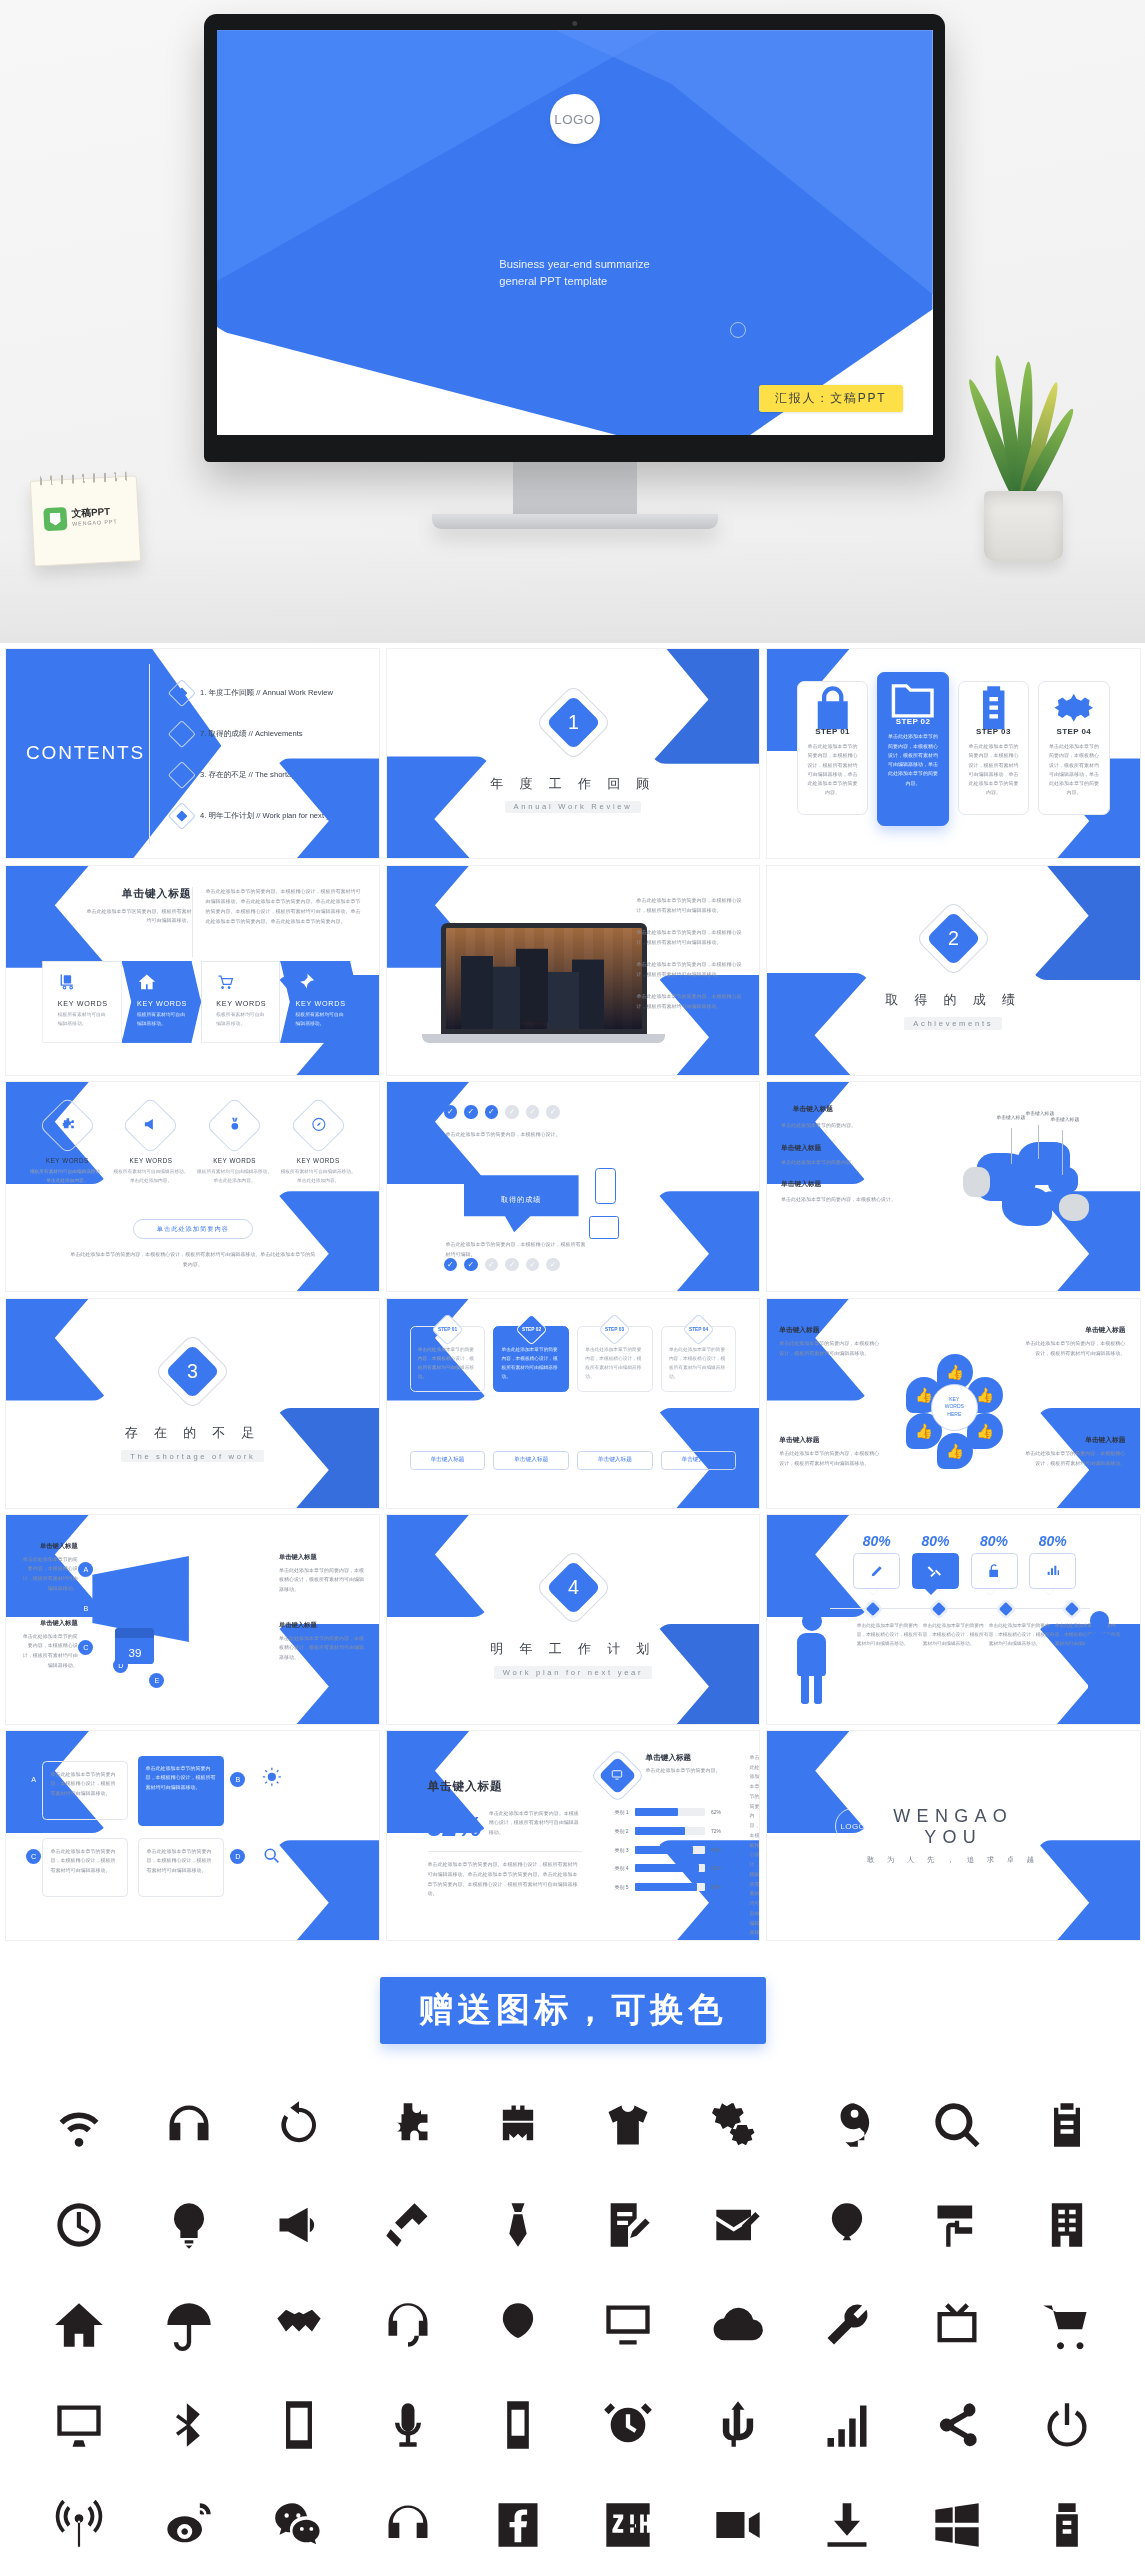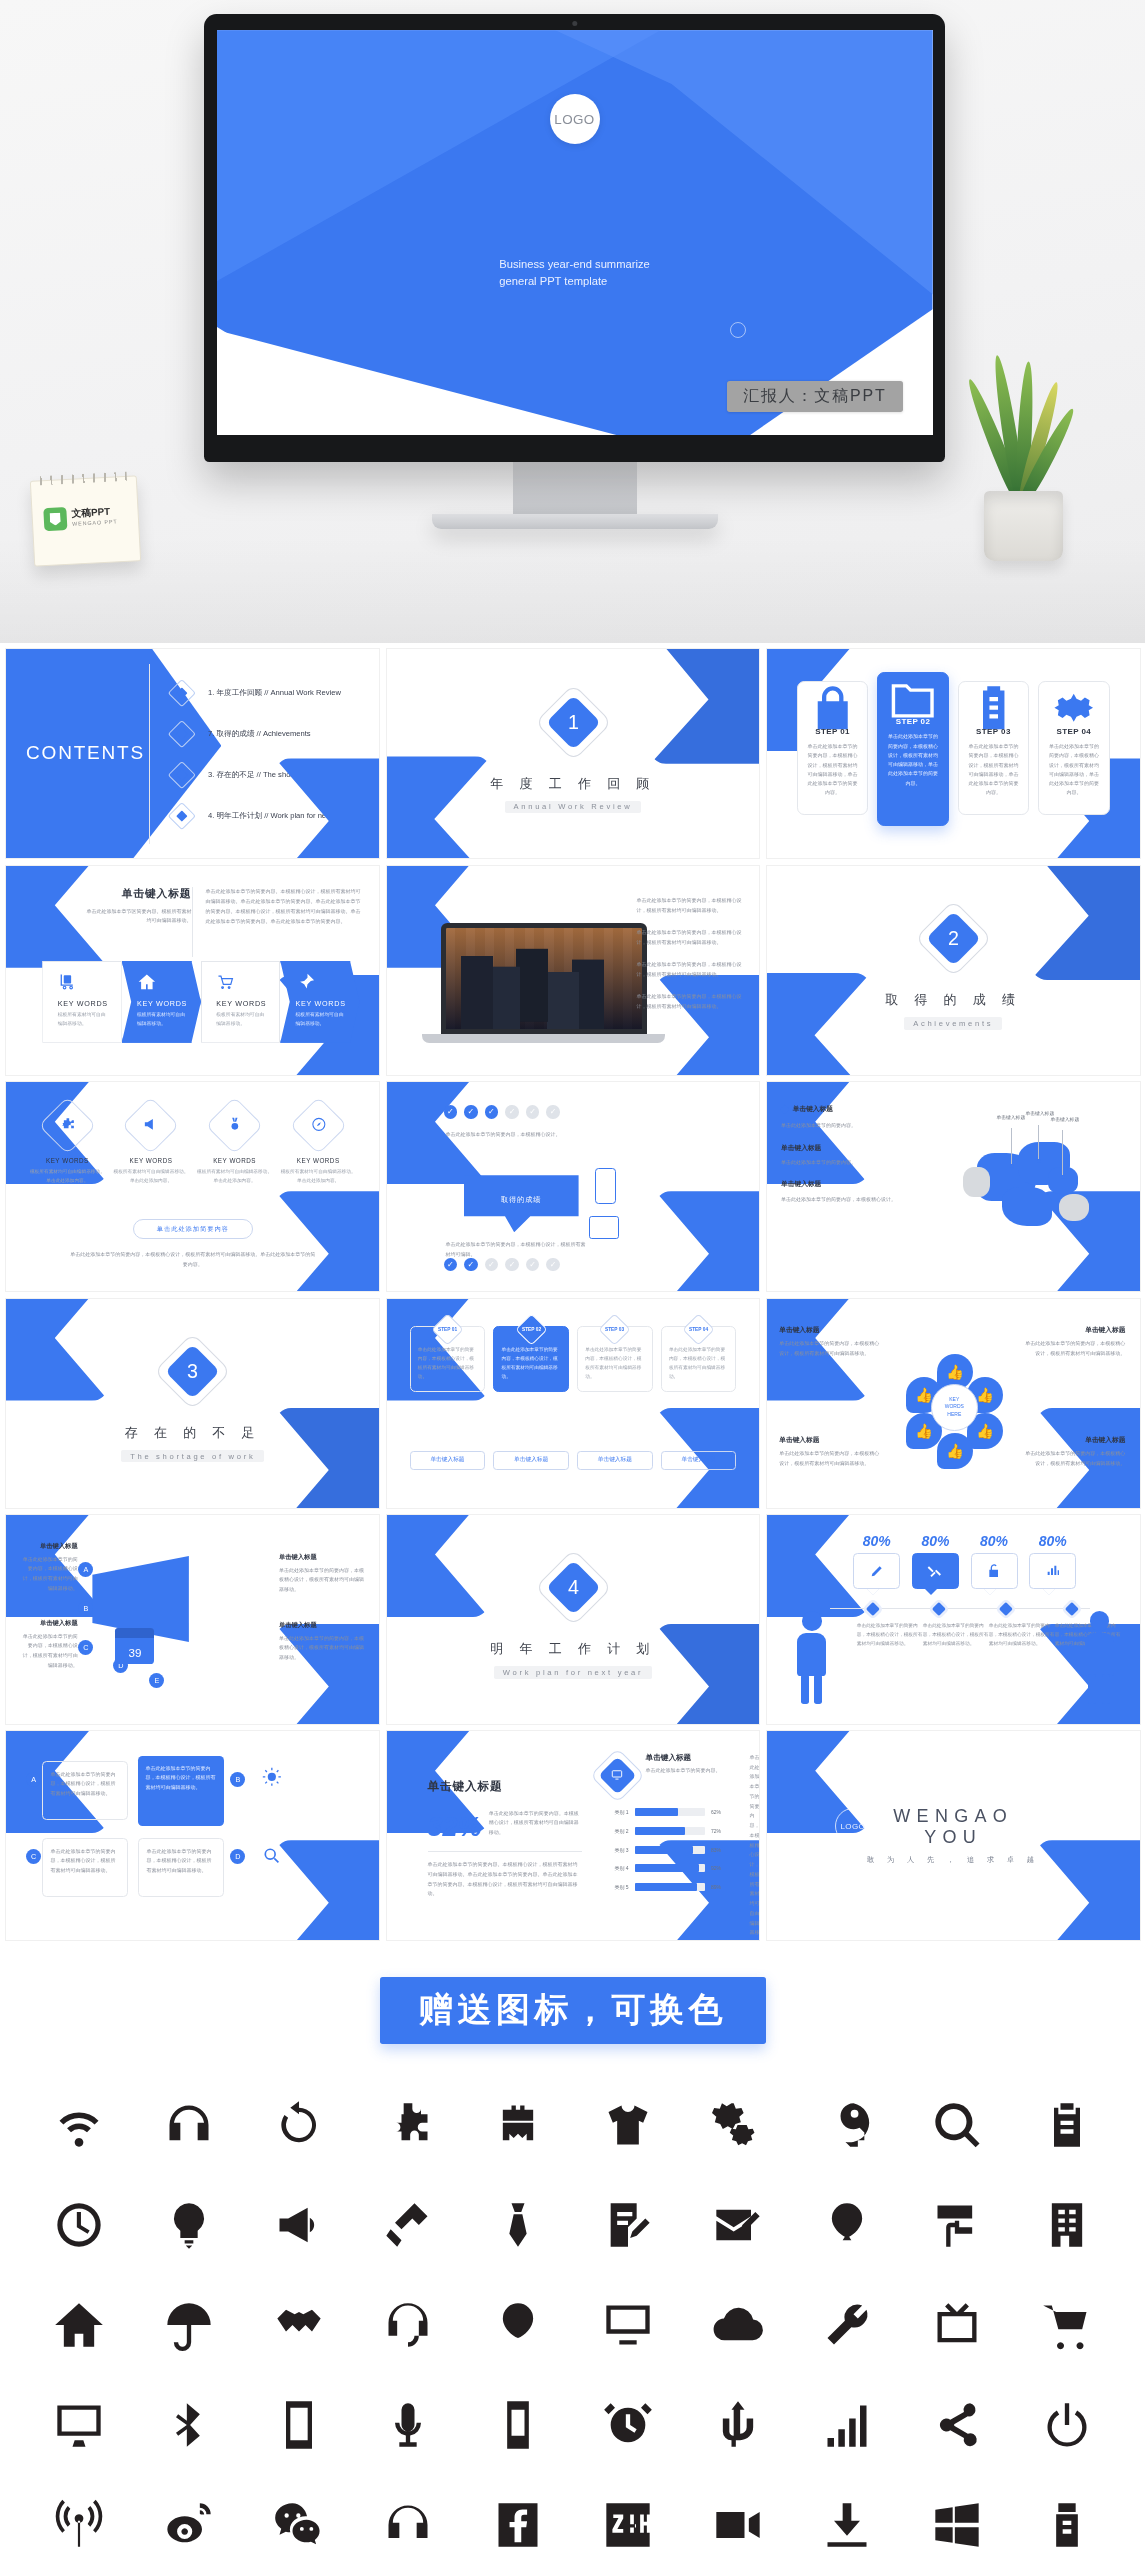--- a/index.html
+++ b/index.html
@@ -80,21 +80,21 @@
     text-shadow:0 1.8px 5.4px rgba(20,50,120,.35);
     white-space:nowrap;
   }
   .st-sub{
     position:absolute; left:50%; top:226px; transform:translateX(-50%);
     text-align:left; color:#eaf0ff; font-size:11.2px; line-height:1.5;
     white-space:nowrap;
   }
   .st-presenter{
     position:absolute; right:30px; bottom:23px;
-    background:#a3a3a3; color:#3a3d42; font-size:16px; letter-spacing:1.8px;
+    background:#fde047; color:#3a3d42; font-size:12px; letter-spacing:1.8px;
     padding:5.4px 16px; border-radius:2.7px;
     box-shadow:0 0.9px 2.7px rgba(0,0,0,.12);
     white-space:nowrap;
   }
   .monitor-neck{
     width:124px;height:52px;margin:0 auto;
     background:linear-gradient(180deg,#d9dadd,#c6c8cc);
   }
   .monitor-base{
     width:286px;height:14.3px;margin:0 auto;border-radius:0 0 9px 9px;
@@ -153,21 +153,21 @@
   .contents-wedge{
     position:absolute; left:-54px; top:-9px; width:269px; height:229px; background:#3b78f0;
     clip-path: polygon(0 0, 72% 0, 100% 46%, 64% 100%, 0 100%);
     border-radius:0 36px 36px 0;
   }
   .contents-label{
     position:absolute; left:19.7px; top:93px; color:#fff; font-size:19px; letter-spacing:1.8px;
   }
   .contents-rule{ position:absolute; left:143px; top:14.3px; bottom:14.3px; width:0.9px; background:#e4e6ea;}
   .toc{ position:absolute; left:166px; top:23px; right:16px; }
-  .toc-item{ display:flex; align-items:center; gap:16px; height:41px; }
+  .toc-item{ display:flex; align-items:center; gap:8px; height:41px; }
   .dia-outline{
     width:19.7px;height:19.7px;border:0.9px solid #bcd0f5; transform:rotate(45deg);
     display:flex;align-items:center;justify-content:center; flex:0 0 auto; border-radius:2.7px;
   }
   .dia-inner{ width:8px;height:8px;background:#3b78f0; border-radius:0.9px; }
   .toc-text{ font-size:7.6px; color:#3b4150; white-space:nowrap; }
 
   
   .sec{ position:absolute; inset:0; display:flex; flex-direction:column; align-items:center; justify-content:center; }
   .sec-dia-out{

